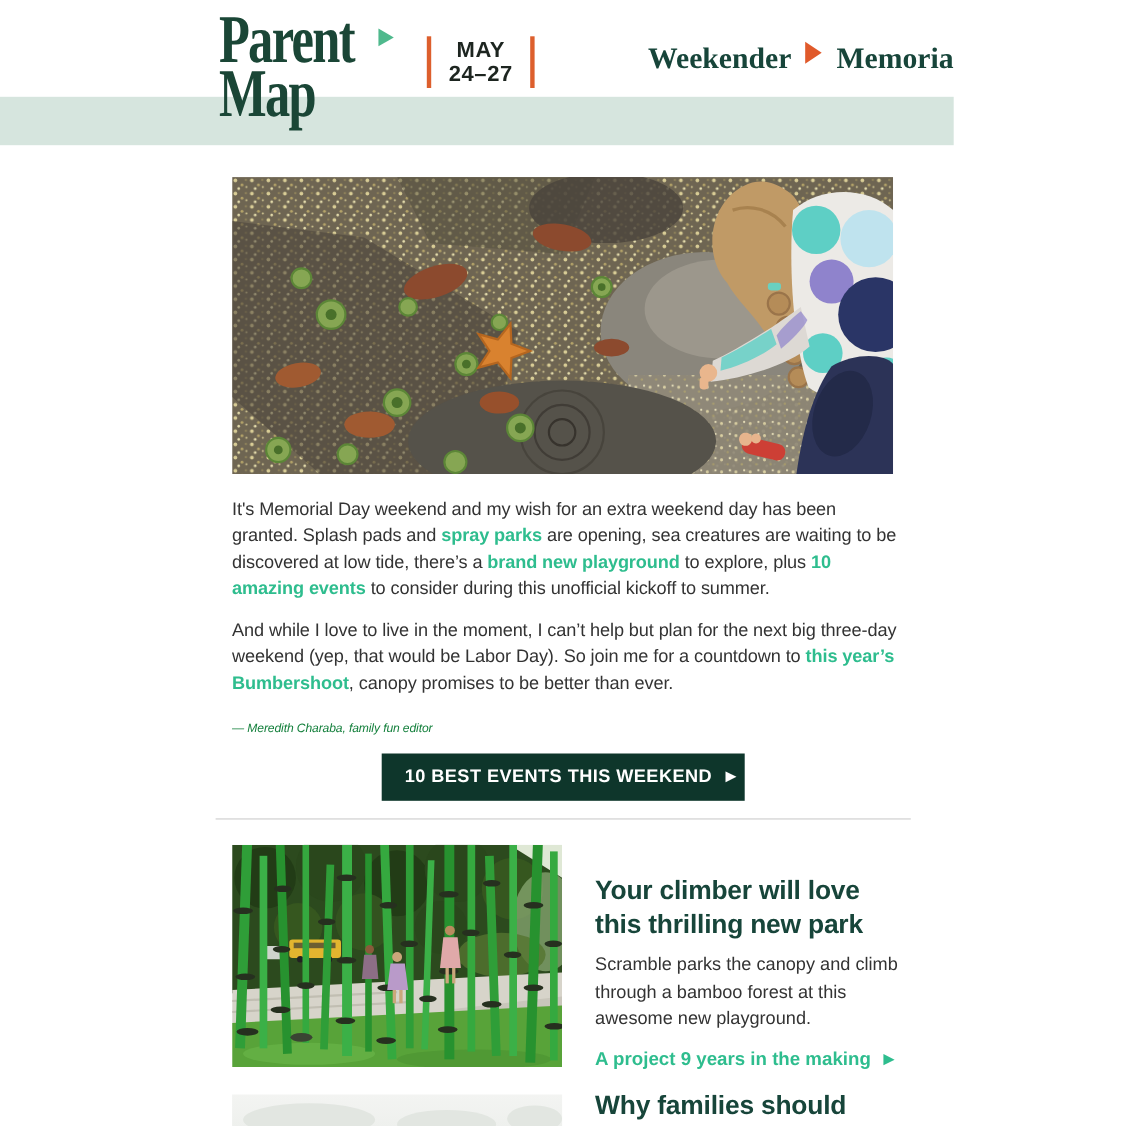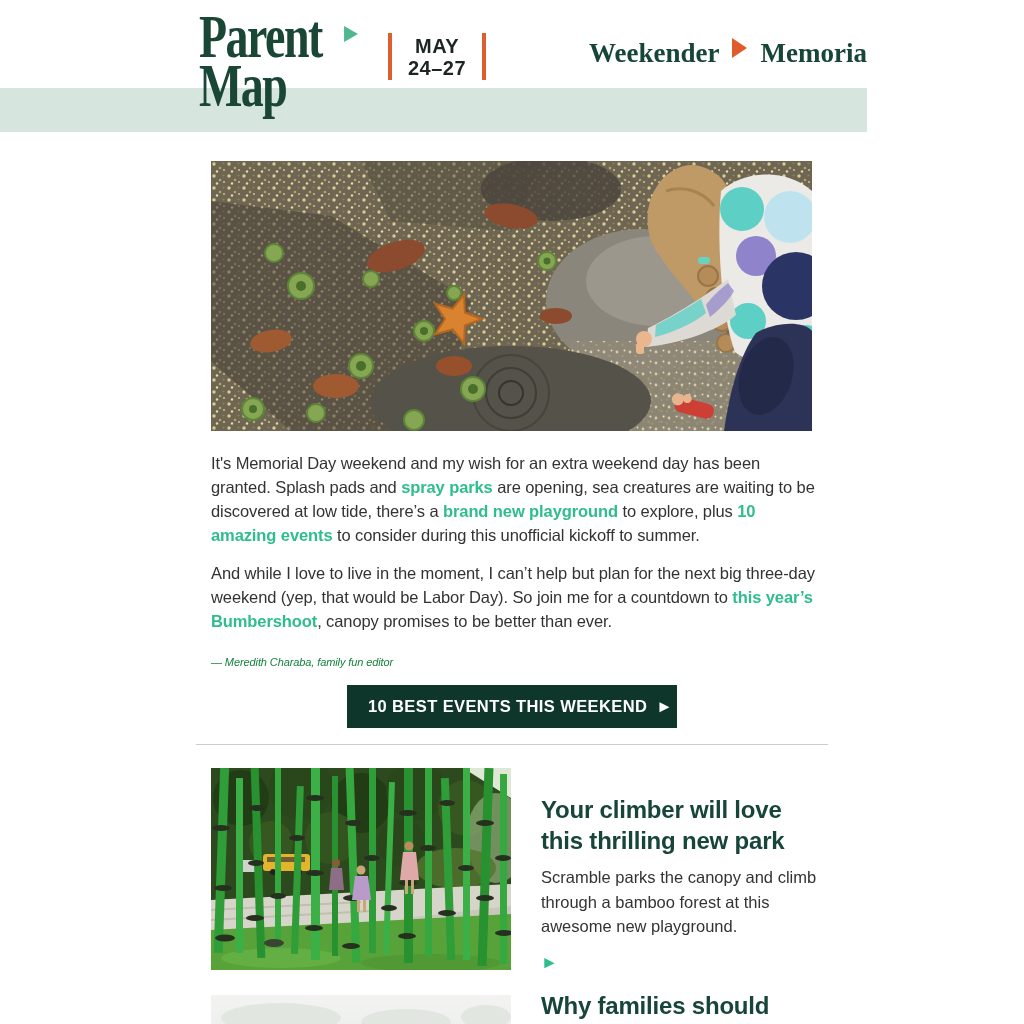--- a/index.html
+++ b/index.html
@@ -291,20 +291,21 @@
         <circle cx="125" cy="95" r="4" fill="#8a5a3b"></circle>
         <polygon points="120,100 131,100 133,122 118,122" fill="#8d6e86"></polygon>
       </g>
     </svg>
   </div>
 
   <div class="article1-text">
     <div class="art-title">Your climber will love this thrilling new park</div>
     <div class="art-summary">Scramble parks the canopy and climb through a bamboo forest at this awesome new playground.</div>
     <div class="art-link">
+      <span>A project 9 years in the making</span>
       <span>►</span>
     </div>
   </div>
 
   <div class="article2-img">
     <div class="blob" style="left:10px; top:8px; width:120px; height:30px;"></div>
     <div class="blob" style="left:150px; top:14px; width:90px; height:26px;"></div>
     <div class="blob" style="left:250px; top:10px; width:50px; height:24px;"></div>
   </div>
 

